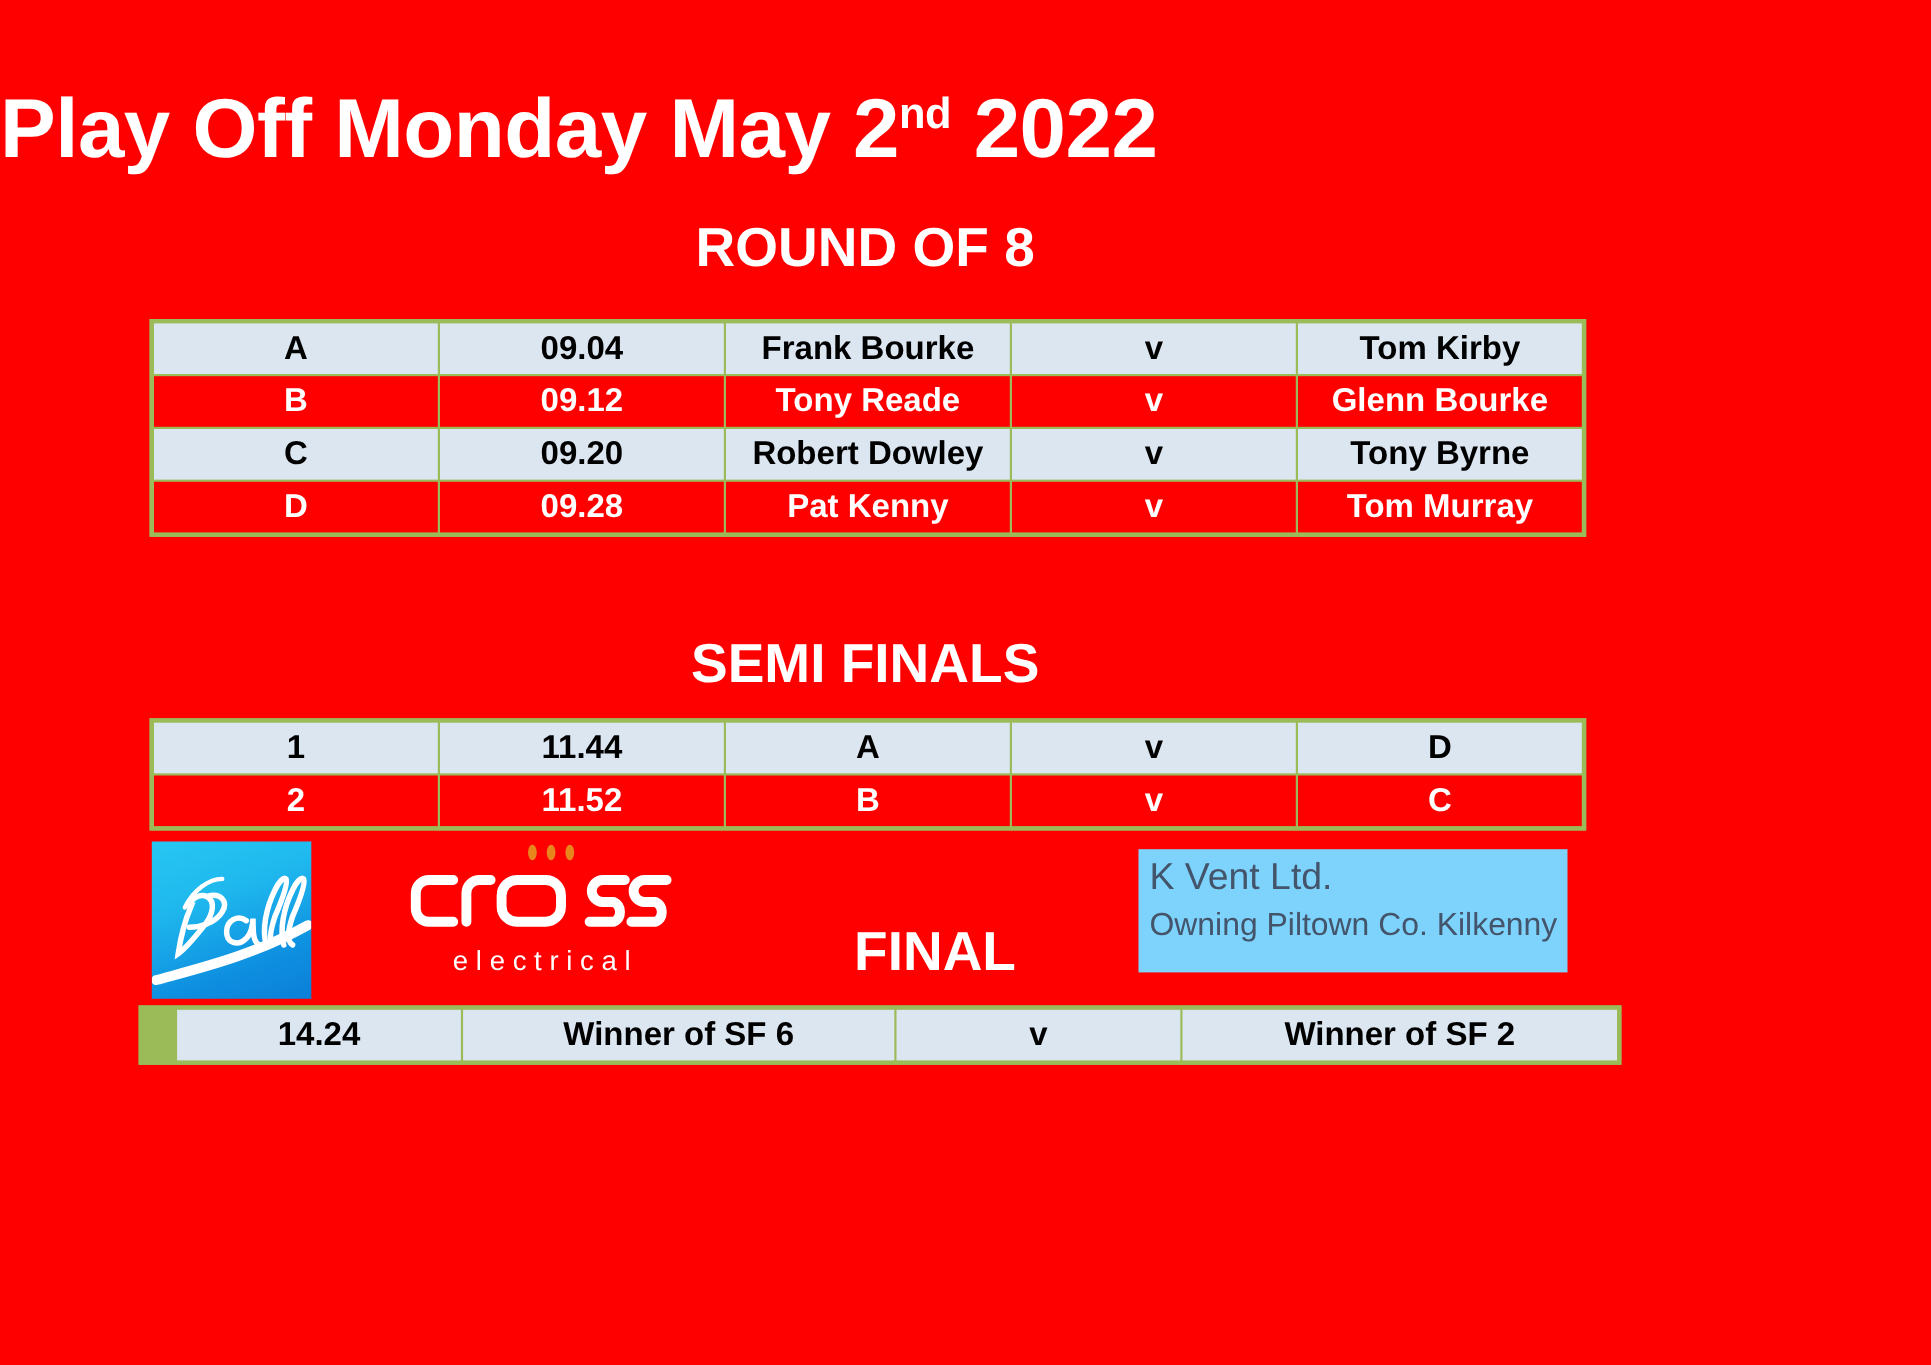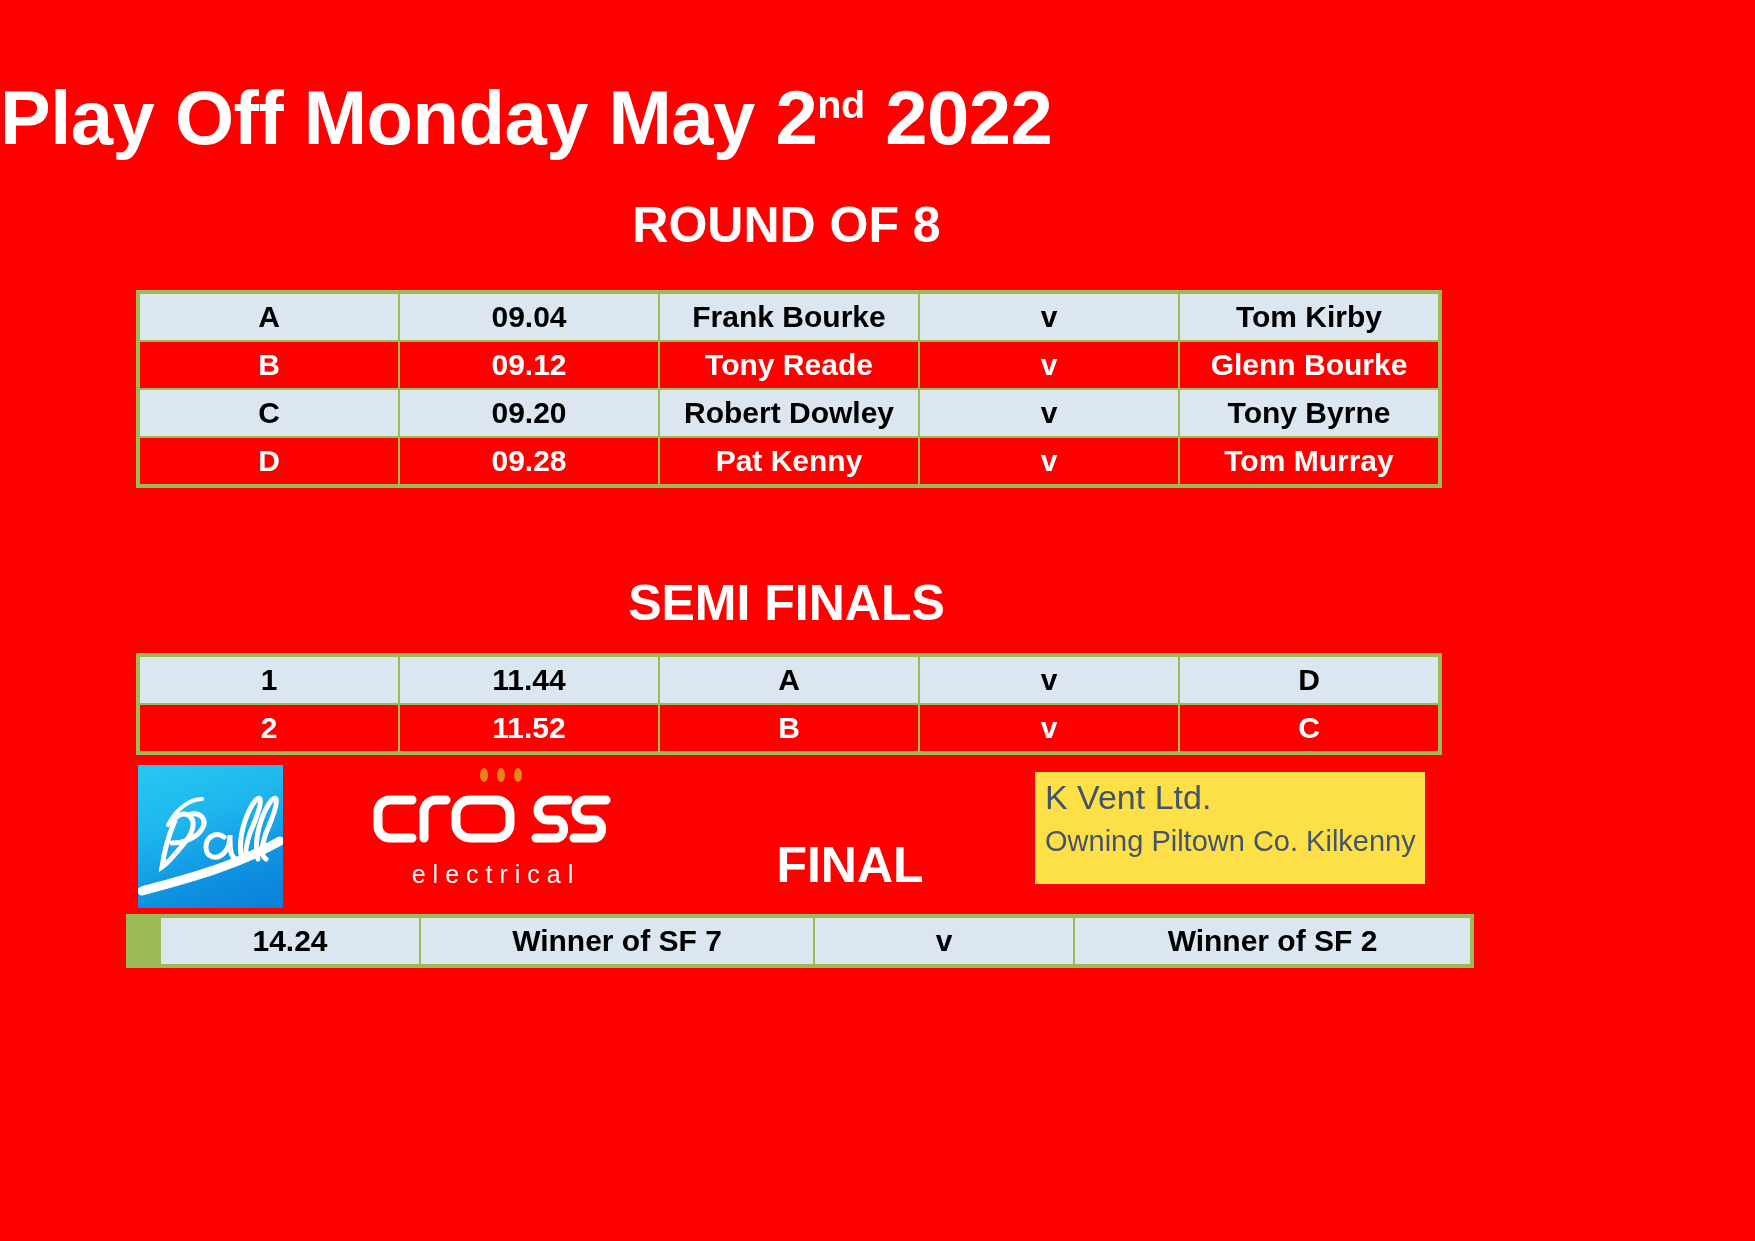--- a/index.html
+++ b/index.html
@@ -183,21 +183,21 @@
     white-space: nowrap;
   }
 
   
   .kvent-box {
     position: absolute;
     left: 1035px;
     top: 772px;
     width: 390px;
     height: 112px;
-    background: #fde047;
+    background: #7dd3fc;
     padding: 6px 8px 0 10px;
     box-sizing: border-box;
   }
   .kvent-title {
     color: #44546A;
     font-size: 34px;
     line-height: 1.15;
     white-space: nowrap;
   }
   .kvent-sub {
@@ -339,20 +339,20 @@
   <table class="bracket-table" id="table-final">
     <colgroup>
       <col class="fcol-time">
         <col class="fcol-p1">
         <col class="fcol-v">
         <col class="fcol-p2">
     </colgroup>
     <tbody>
       <tr class="row-light">
         <td>14.24</td>
-        <td>Winner of SF 7</td>
+        <td>Winner of SF 6</td>
         <td>v</td>
         <td>Winner of SF 2</td>
       </tr>
     </tbody>
   </table>
 
 </div>
 
 </body></html>

